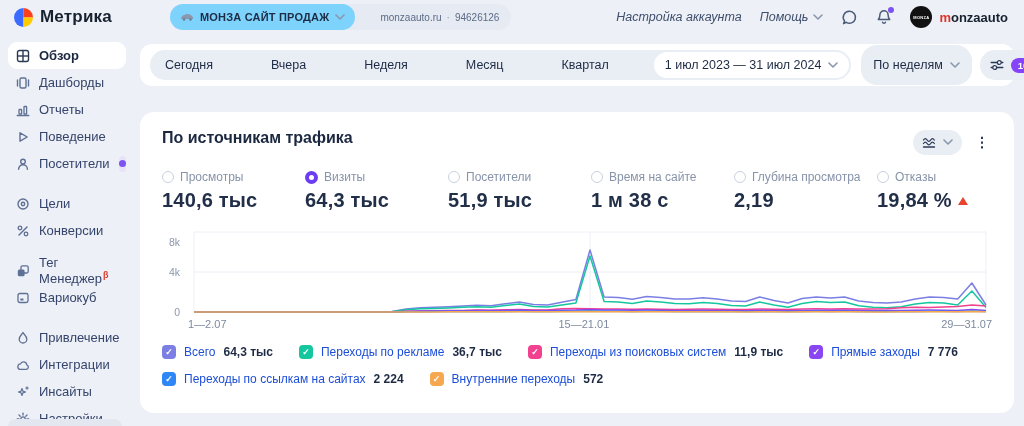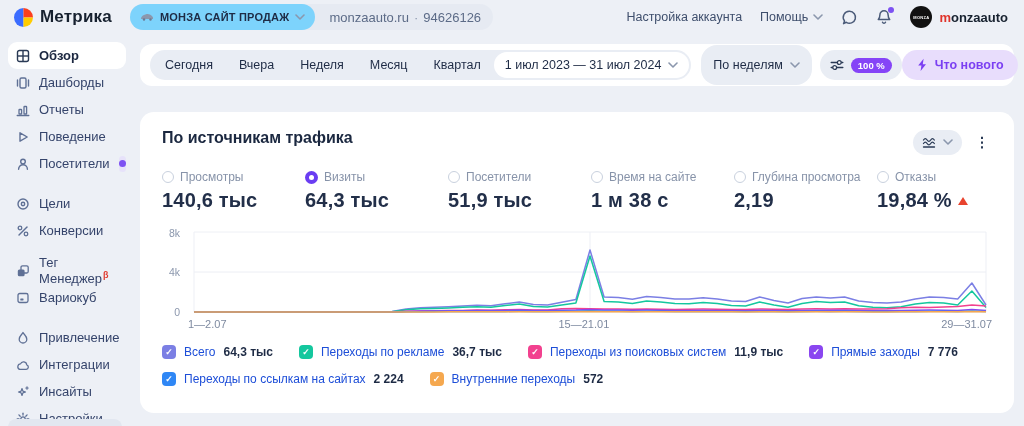--- a/index.html
+++ b/index.html
@@ -1,29 +1,29 @@
 <!DOCTYPE html>
 <html><head>
 <meta charset="utf-8">
 <style>
   * { margin:0; padding:0; box-sizing:border-box; }
   body { font-family:"Liberation Sans", sans-serif; background:#edf0f6; }
   .app { position:relative; width:1024px; height:426px; background:#edf0f6; overflow:hidden; color:#33425f; }
 
   
-  .header { position:absolute; top:0; left:0; right:0; height:34px; display:flex; align-items:center; padding:0 16px 0 14px; }
+  .header { position:absolute; top:0; left:0; right:0; height:34px; display:flex; align-items:center; padding:0 16px 0 14px;gap:40px; }
   .brand { display:flex; align-items:center; gap:7px; }
   .brand-name { font-size:17px; font-weight:800; color:#17212f; letter-spacing:.2px; }
   .counter-pill { display:flex; align-items:center; margin-left:18px; background:#e6eaf2; border-radius:14px; height:26px; }
   .counter-left { display:flex; align-items:center; gap:6px; background:#7dd3fc; border-radius:14px; height:26px; padding:0 10px 0 10px; }
   .counter-name { font-size:11px; font-weight:700; color:#1e2b45; letter-spacing:.2px; }
-  .counter-right { display:flex; align-items:center; gap:5px; padding:0 12px 0 14px; font-size:13px; color:#5c6b87; }
+  .counter-right { display:flex; align-items:center; gap:5px; padding:0 12px 0 25px; font-size:10px; color:#5c6b87; }
   .counter-id::before { content:"·"; margin-right:5px; color:#8b97ad; }
   .hnav { margin-left:auto; display:flex; align-items:center; gap:18px; }
-  .hnav-link { font-size:12.5px; color:#3e4e6c; cursor:pointer; }
+  .hnav-link { font-size:12.5px; color:#3e4e6c; cursor:pointer;font-style:italic; }
   .hnav-help { display:flex; align-items:center; gap:5px; }
   .hicon { position:relative; display:flex; align-items:center; }
   .bell-dot { position:absolute; top:-2px; right:-2px; width:6px; height:6px; border-radius:50%; background:#7d52f2; }
   .avatar { width:22px; height:22px; border-radius:50%; background:#111; color:#fff; font-size:4px; font-weight:700; display:flex; align-items:center; justify-content:center; letter-spacing:.3px; }
   .user-wrap { display:flex; align-items:center; gap:7px; }
   .username { font-size:13px; font-weight:700; color:#17212f; display:inline-block; }
   .username::first-letter { color:#e0342b; }
 
   
   .sidebar { position:absolute; top:36px; left:0; width:134px; bottom:0; padding:6px 8px 0 8px; }
@@ -32,21 +32,21 @@
   .side-item .sicon { display:flex; color:#5f7095; flex:none; }
   .side-item.active { background:#fff; color:#1b2740; font-weight:700; }
   .side-item.active .sicon { color:#2a3a55; }
   .beta { font-size:9px; color:#e03a2f; vertical-align:super; margin-left:1px; font-weight:700; }
   .side-dot-wrap { margin-left:auto; width:16px; height:16px; border-radius:6px; background:#e7e2fa; display:flex; align-items:center; justify-content:center; }
   .side-dot { width:7px; height:7px; border-radius:50%; background:#7d52f2; }
   .side-bottom-pill { position:absolute; left:8px; bottom:-9px; width:114px; height:16px; border-radius:8px; background:#e2e7f0; }
 
   
   .toolbar { position:absolute; left:140px; top:44px; width:874px; height:42px; background:#fff; border-radius:12px; display:flex; align-items:center; padding:0 10px 0 10px; }
-  .period-group { display:flex; align-items:center; background:#e9edf4; border-radius:17px; height:30px; padding:2px; }
+  .period-group { display:flex; align-items:center; background:#e9edf4; border-radius:17px; height:30px; padding:2px;gap:32px; }
   .period-btn { font-size:12.5px; color:#1e2b45; padding:0 13px; cursor:pointer; white-space:nowrap; }
   .date-pill { display:flex; align-items:center; gap:7px; background:#fff; border-radius:14px; height:26px; padding:0 11px; font-size:12.5px; color:#1e2b45; cursor:pointer; white-space:nowrap; }
   .grp-pill { display:flex; align-items:center; gap:7px; background:#e9edf4; border-radius:16px; height:40px; padding:0 12px; font-size:12.5px; color:#1e2b45; margin-left:10px; cursor:pointer; white-space:nowrap; }
   .sampling-pill { display:flex; align-items:center; gap:7px; background:#e9edf4; border-radius:16px; height:30px; padding:0 10px; margin-left:8px; cursor:pointer; }
   .sampling-badge { background:#8544f7; color:#fff; font-size:9.5px; font-weight:700; border-radius:8px; padding:2px 7px; white-space:nowrap; }
   .tb-right { margin-left:auto; display:flex; align-items:center; gap:8px; }
   .whatsnew-btn { display:flex; align-items:center; gap:7px; background:#e8ddfc; border-radius:16px; height:30px; padding:0 14px; font-size:12.5px; font-weight:600; color:#7b3ff2; cursor:pointer; white-space:nowrap; }
   .kebab-btn { width:32px; height:30px; border:1px solid #e2e6ee; border-radius:16px; background:#fff; display:flex; align-items:center; justify-content:center; cursor:pointer; }
   .kebab-glyph::before { content:"⋮"; font-size:14px; font-weight:700; color:#2a3a55; }
 
@@ -411,21 +411,21 @@
           </div>
         <div class="m-value-row">
             <span class="m-value">19,84 %</span>
             <span class="tri-up"></span>
           </div>
       </div>
     </div>
 
     <div class="chart-zone">
       <div class="ylabels">
-        <span class="ylab" style="top:3px">8k</span>
+        <span class="ylab" style="top:12px">8k</span>
         <span class="ylab" style="top:42px">4k</span>
         <span class="ylab" style="top:82px">0</span>
       </div>
       <div class="plot">
         <svg id="trend-svg" width="100%" height="96" viewBox="0 0 804 96" preserveAspectRatio="none">
             <line x1="6" y1="8" x2="798" y2="8" stroke="#eef0f5" stroke-width="1"></line>
             <line x1="6" y1="48" x2="798" y2="48" stroke="#eceef4" stroke-width="1"></line>
             <line x1="6" y1="8" x2="6" y2="88" stroke="#edeff5" stroke-width="1"></line>
             <line x1="402" y1="8" x2="402" y2="88" stroke="#edeff5" stroke-width="1"></line>
             <line x1="798" y1="8" x2="798" y2="88" stroke="#edeff5" stroke-width="1"></line>

